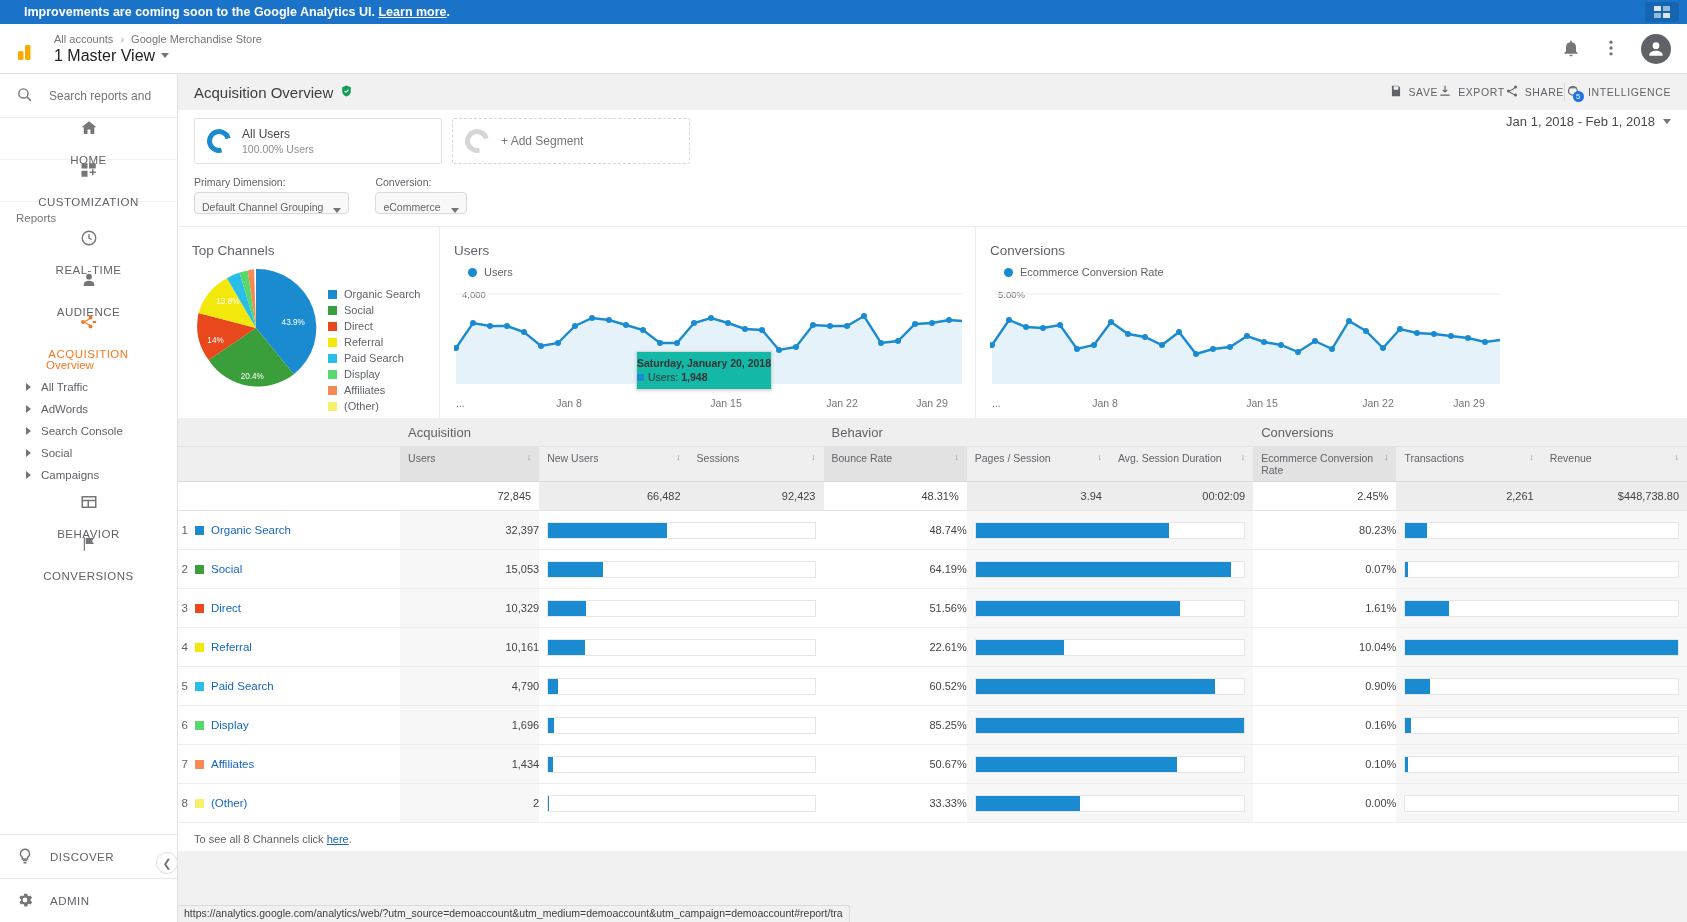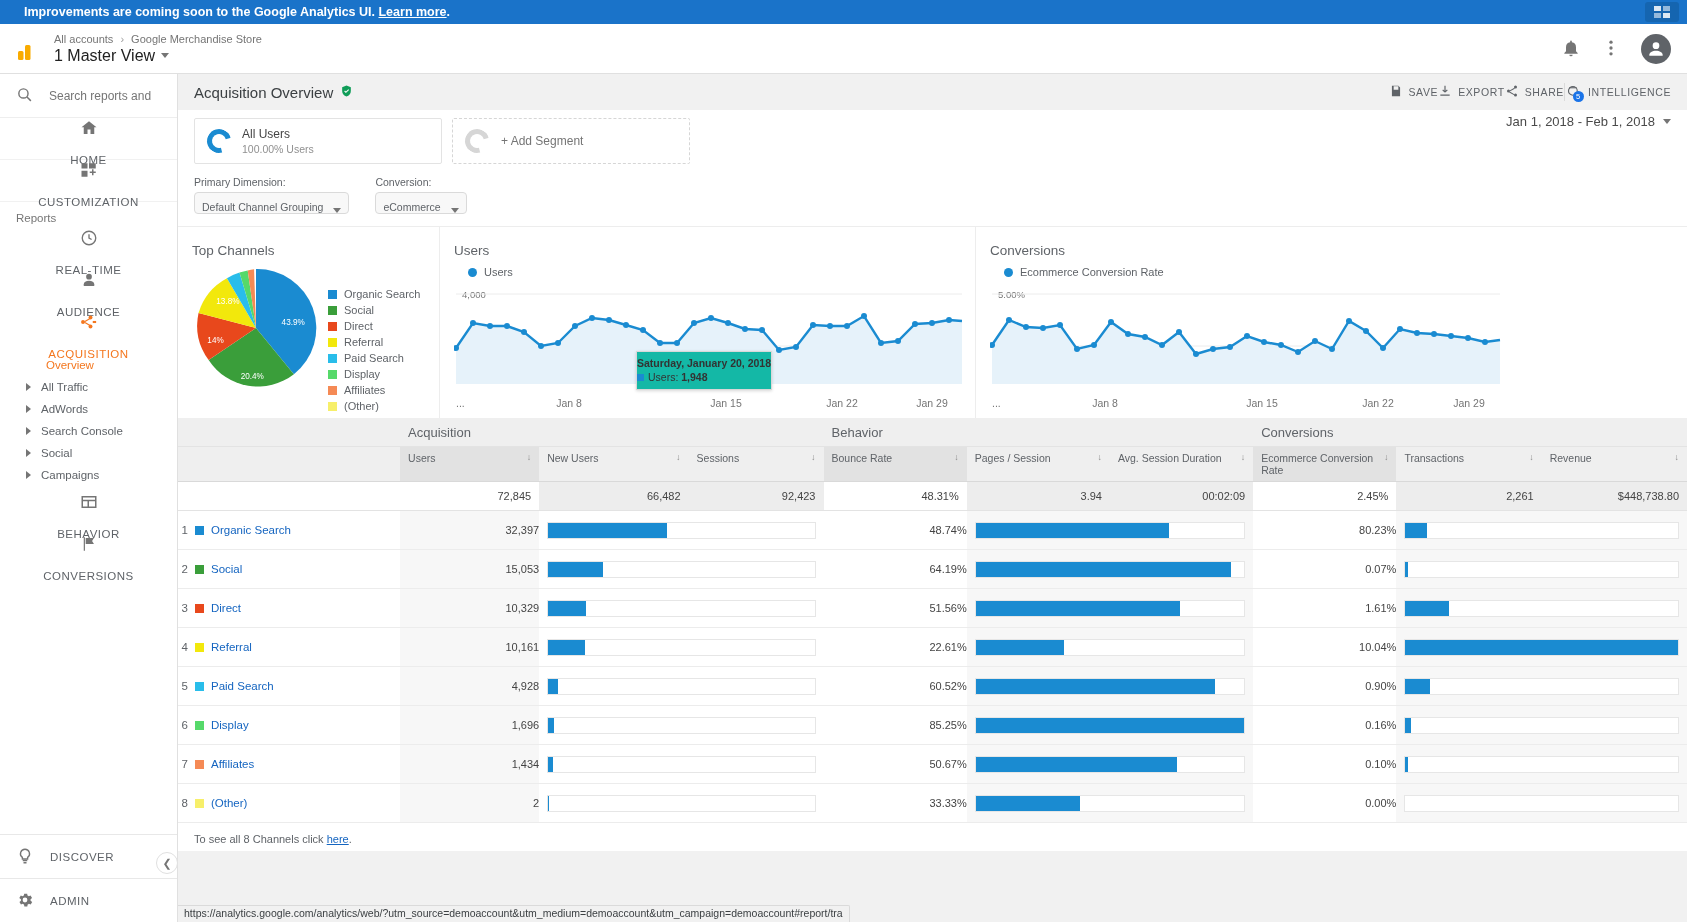--- a/index.html
+++ b/index.html
@@ -831,21 +831,21 @@
               </td>
             </tr>
             <tr class="d-row">
               <td class="ch-cell">
                 <div class="ch-name">
                   <span class="ch-idx">5</span>
                   <span class="ch-sw" style="background:#29bdea"></span>
                   <span class="ch-link">Paid Search</span>
                 </div>
               </td>
-              <td class="num shade">4,928</td>
+              <td class="num shade">4,790</td>
               <td colspan="2">
                 <div class="bar-track">
                   <div class="bar-fill" style="width:3.7%"></div>
                 </div>
               </td>
               <td class="num">60.52%</td>
               <td colspan="2" class="shade">
                 <div class="bar-track">
                   <div class="bar-fill" style="width:89%"></div>
                 </div>

